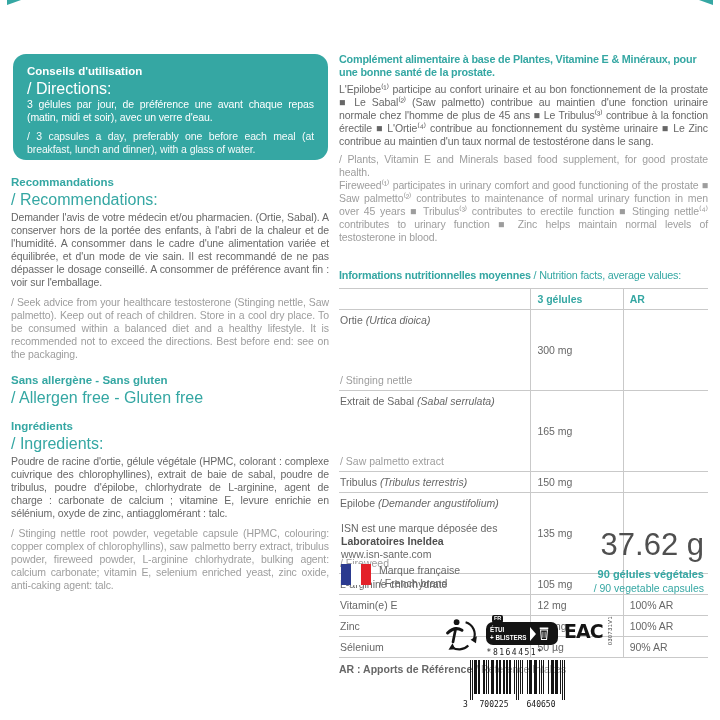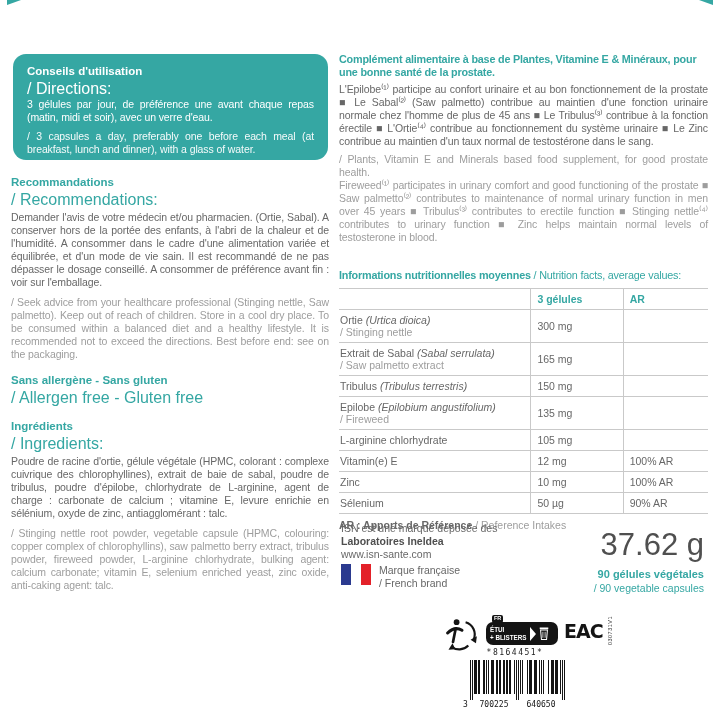--- a/index.html
+++ b/index.html
@@ -40,21 +40,21 @@
   .n-title .t-fr{font-weight:bold;color:#35a7a3;}
   .n-title .t-en{color:#35a7a3;margin-top:36px;}
   table.ntable{width:100%;border-collapse:collapse;color:#676767;}
   .ntable th,.ntable td{font-size:10.5px;text-align:left;vertical-align:middle;
     padding:4px 6px;border-top:1px solid #c9c9c9;}
   .ntable th{color:#35a7a3;font-weight:bold;}
   .ntable tr:last-child td{border-bottom:1px solid #c9c9c9;}
   .ntable th.v,.ntable td.n-amount,.ntable th.v2,.ntable td.n-ar{border-left:1px solid #c9c9c9;}
   .ntable td.n-label{padding-left:1px;}
   .latin{font-style:italic;}
-  .n-en{color:#9d9d9d;}
+  .n-en{color:#9d9d9d;margin-top:48px;}
   .n-foot{margin-top:5px;font-size:10.5px;text-align:left;}
   .n-foot .f-fr{font-weight:bold;color:#676767;}
   .n-foot .f-en{color:#9d9d9d;}
 
   
   .brand{position:absolute;left:341px;top:522px;width:210px;font-size:10.5px;line-height:1.22;text-align:left;}
   .brand .b2{font-weight:bold;color:#4f4f4f;}
   .flag-row{display:flex;align-items:flex-start;margin-top:4px;}
   .flag{display:flex;width:30px;height:21px;margin-right:8px;}
   .flag span{flex:1;}
@@ -100,21 +100,21 @@
     <div class="h-en">/ Directions:</div>
     <p>3 gélules par jour, de préférence une avant chaque repas (matin, midi et soir), avec un verre d'eau.</p>
     <p class="en">/ 3 capsules a day, preferably one before each meal (at breakfast, lunch and dinner), with a glass of water.</p>
   </div>
 
   <div class="col-left">
     <div class="section">
       <div class="h-fr">Recommandations</div>
       <div class="h-en">/ Recommendations:</div>
       <p class="fr-text body-fr">Demander l'avis de votre médecin et/ou pharmacien. (Ortie, Sabal). A conserver hors de la portée des enfants, à l'abri de la chaleur et de l'humidité. A consommer dans le cadre d'une alimentation variée et équilibrée, et d'un mode de vie sain. Il est recommandé de ne pas dépasser le dosage conseillé. A consommer de préférence avant fin : voir sur l'emballage.</p>
-      <p class="en-text body-en">/ Seek advice from your healthcare professional (Stinging nettle, Saw palmetto). Keep out of reach of children. Store in a cool dry place. To be consumed within a balanced diet and a healthy lifestyle. It is recommended not to exceed the directions. Best before end: see on the packaging.</p>
+      <p class="en-text body-en">/ Seek advice from your healthcare testosterone (Stinging nettle, Saw palmetto). Keep out of reach of children. Store in a cool dry place. To be consumed within a balanced diet and a healthy lifestyle. It is recommended not to exceed the directions. Best before end: see on the packaging.</p>
     </div>
 
     <div class="section mt">
       <div class="h-fr">Sans allergène - Sans gluten</div>
       <div class="h-en">/ Allergen free - Gluten free</div>
     </div>
 
     <div class="section mt">
       <div class="h-fr">Ingrédients</div>
       <div class="h-en">/ Ingredients:</div>
@@ -168,21 +168,21 @@
             </tr>
             <tr>
               <td class="n-label">
                 <div><span>Tribulus </span><span class="latin">(Tribulus terrestris)</span></div>
               </td>
               <td class="n-amount">150 mg</td>
               <td class="n-ar"></td>
             </tr>
             <tr>
               <td class="n-label">
-                <div><span>Epilobe </span><span class="latin">(Epilobium angustifolium)</span></div>
+                <div><span>Epilobe </span><span class="latin">(Demander angustifolium)</span></div>
                 <div class="n-en">/ Fireweed</div>
               </td>
               <td class="n-amount">135 mg</td>
               <td class="n-ar"></td>
             </tr>
             <tr>
               <td class="n-label">
                 <div><span>L-arginine chlorhydrate</span></div>
               </td>
               <td class="n-amount">105 mg</td>

